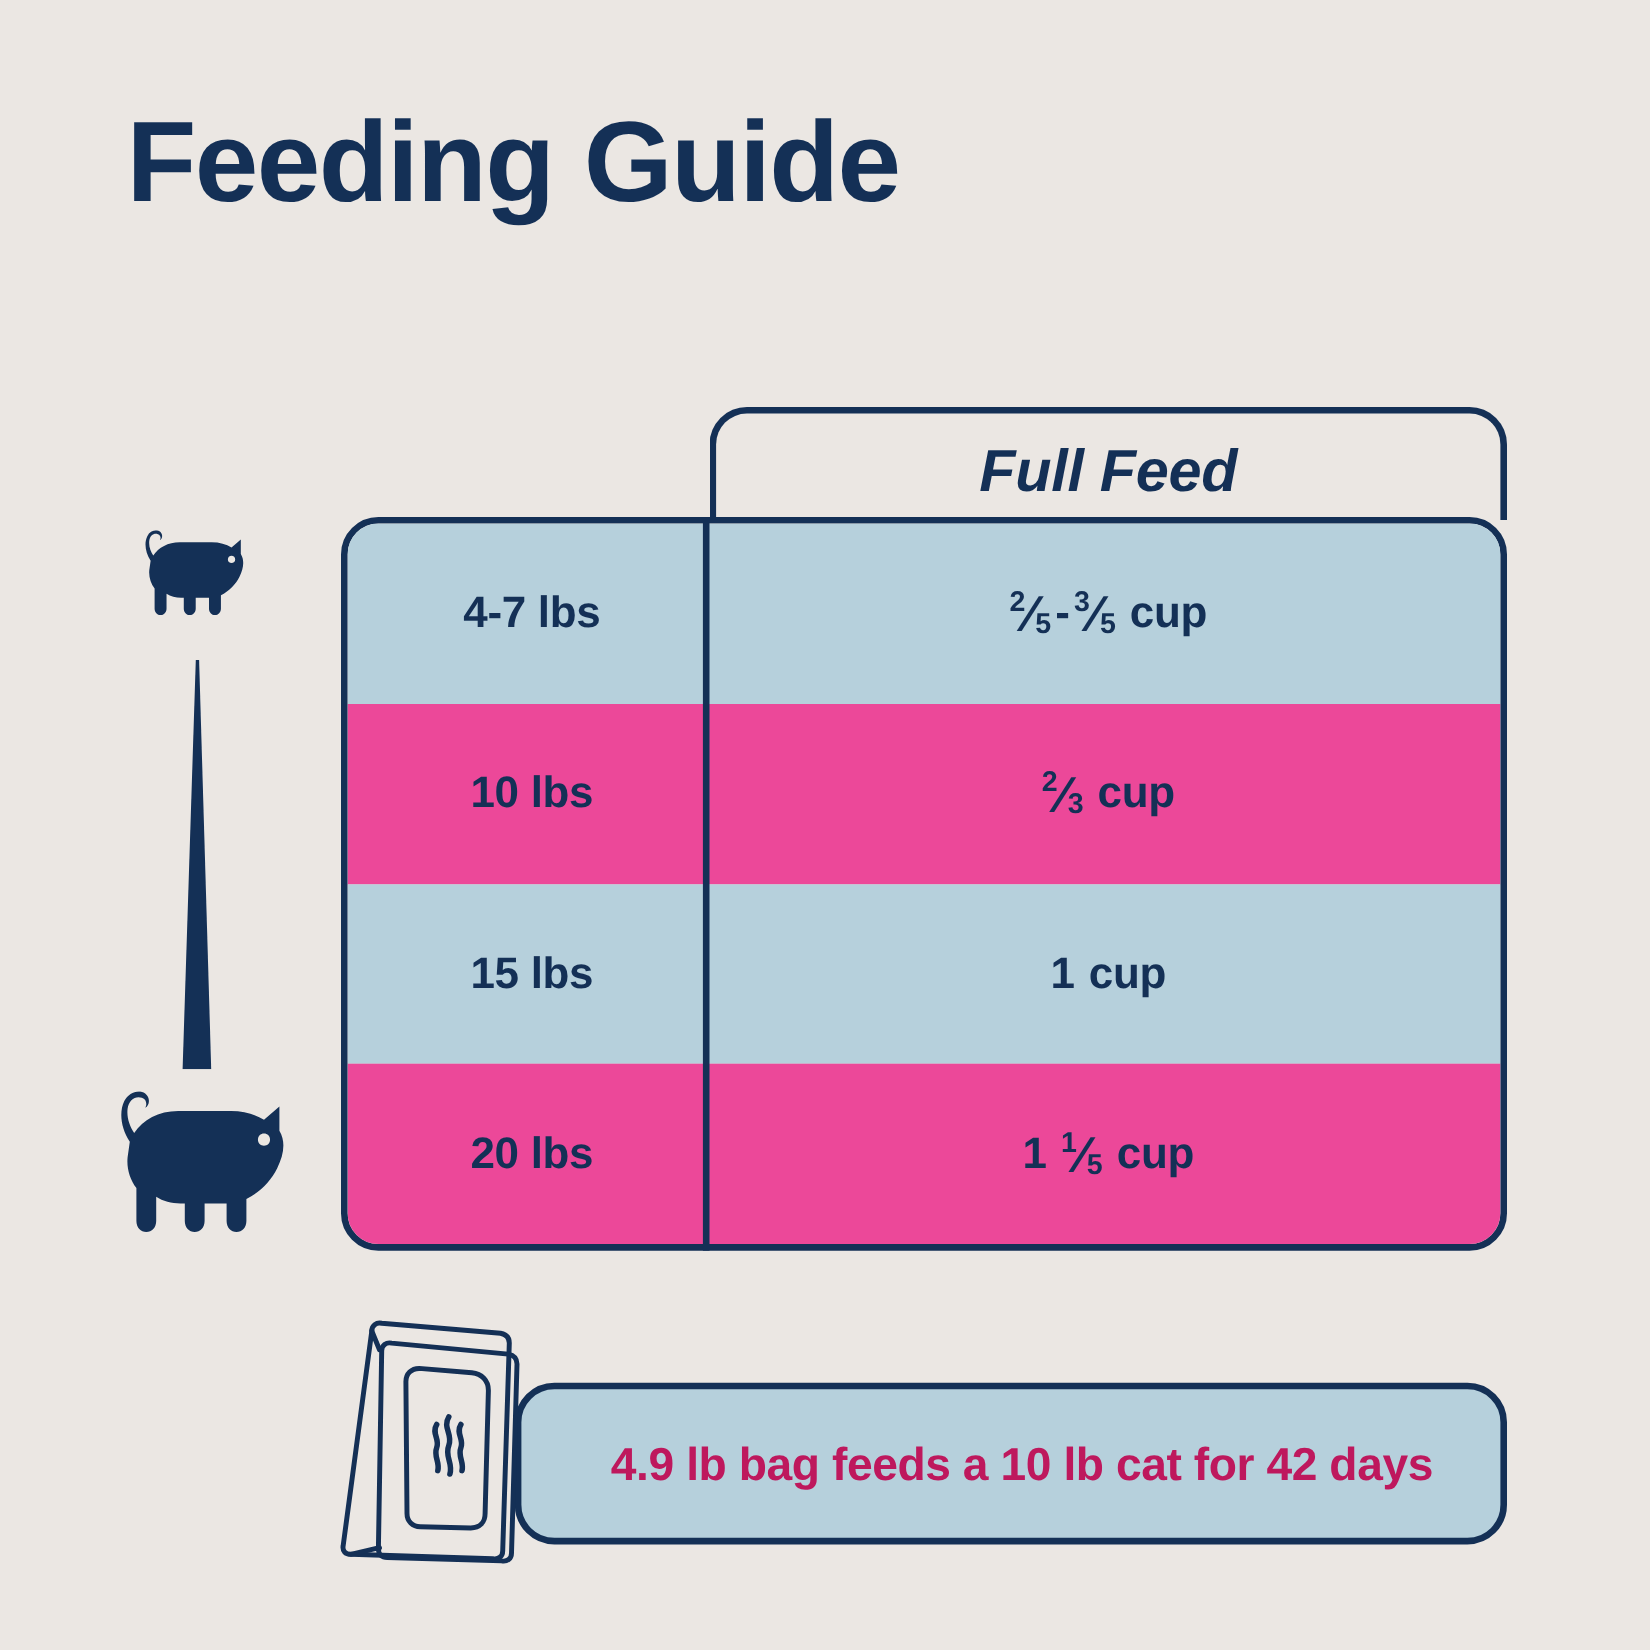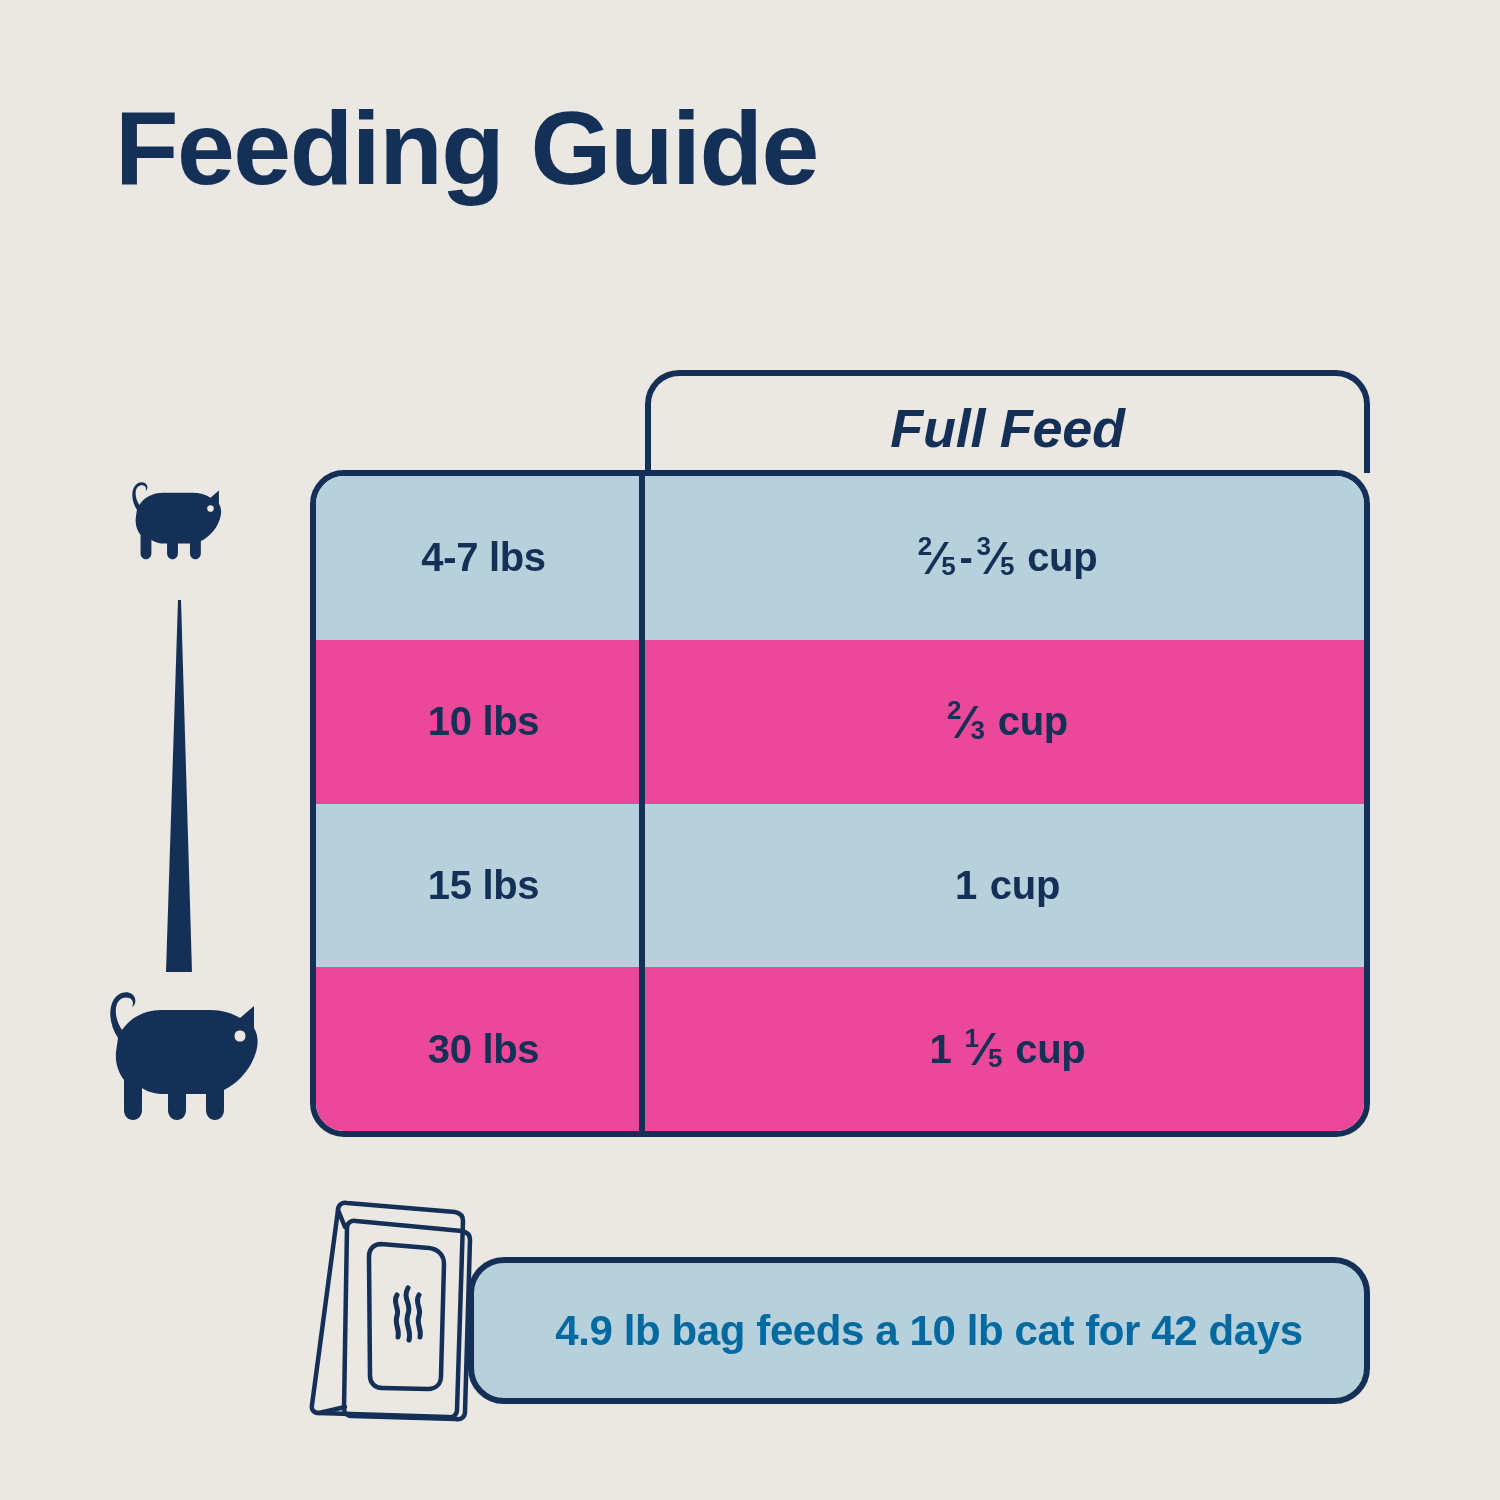--- a/index.html
+++ b/index.html
@@ -206,21 +206,21 @@
     border: 6px solid #143056;
     border-radius: 36px;
     box-sizing: border-box;
     display: flex;
     align-items: center;
     justify-content: center;
   }
   .banner-text {
     font-size: 42px;
     font-weight: bold;
-    color: #0369a1;
+    color: #be185d;
     letter-spacing: -0.4px;
     white-space: nowrap;
     margin-left: 20px;
   }
   .bag {
     position: absolute;
     left: 305px;
     top: 1198px;
     width: 212px;
     height: 235px;
@@ -294,21 +294,21 @@
         <div class="row shade">
           <div class="cell-weight">15 lbs</div>
           <div class="cell-amount">
             <span>1</span>
             <span class="sp"></span>
             <span>cup</span>
           </div>
         </div>
 
         <div class="row plain">
-          <div class="cell-weight">30 lbs</div>
+          <div class="cell-weight">20 lbs</div>
           <div class="cell-amount">
             <span>1</span>
             <span class="sp"></span>
             <span class="frac">
               <span class="num">1</span>
                 <span class="sl">⁄</span>
                 <span class="den">5</span>
             </span>
             <span class="sp"></span>
             <span>cup</span>

